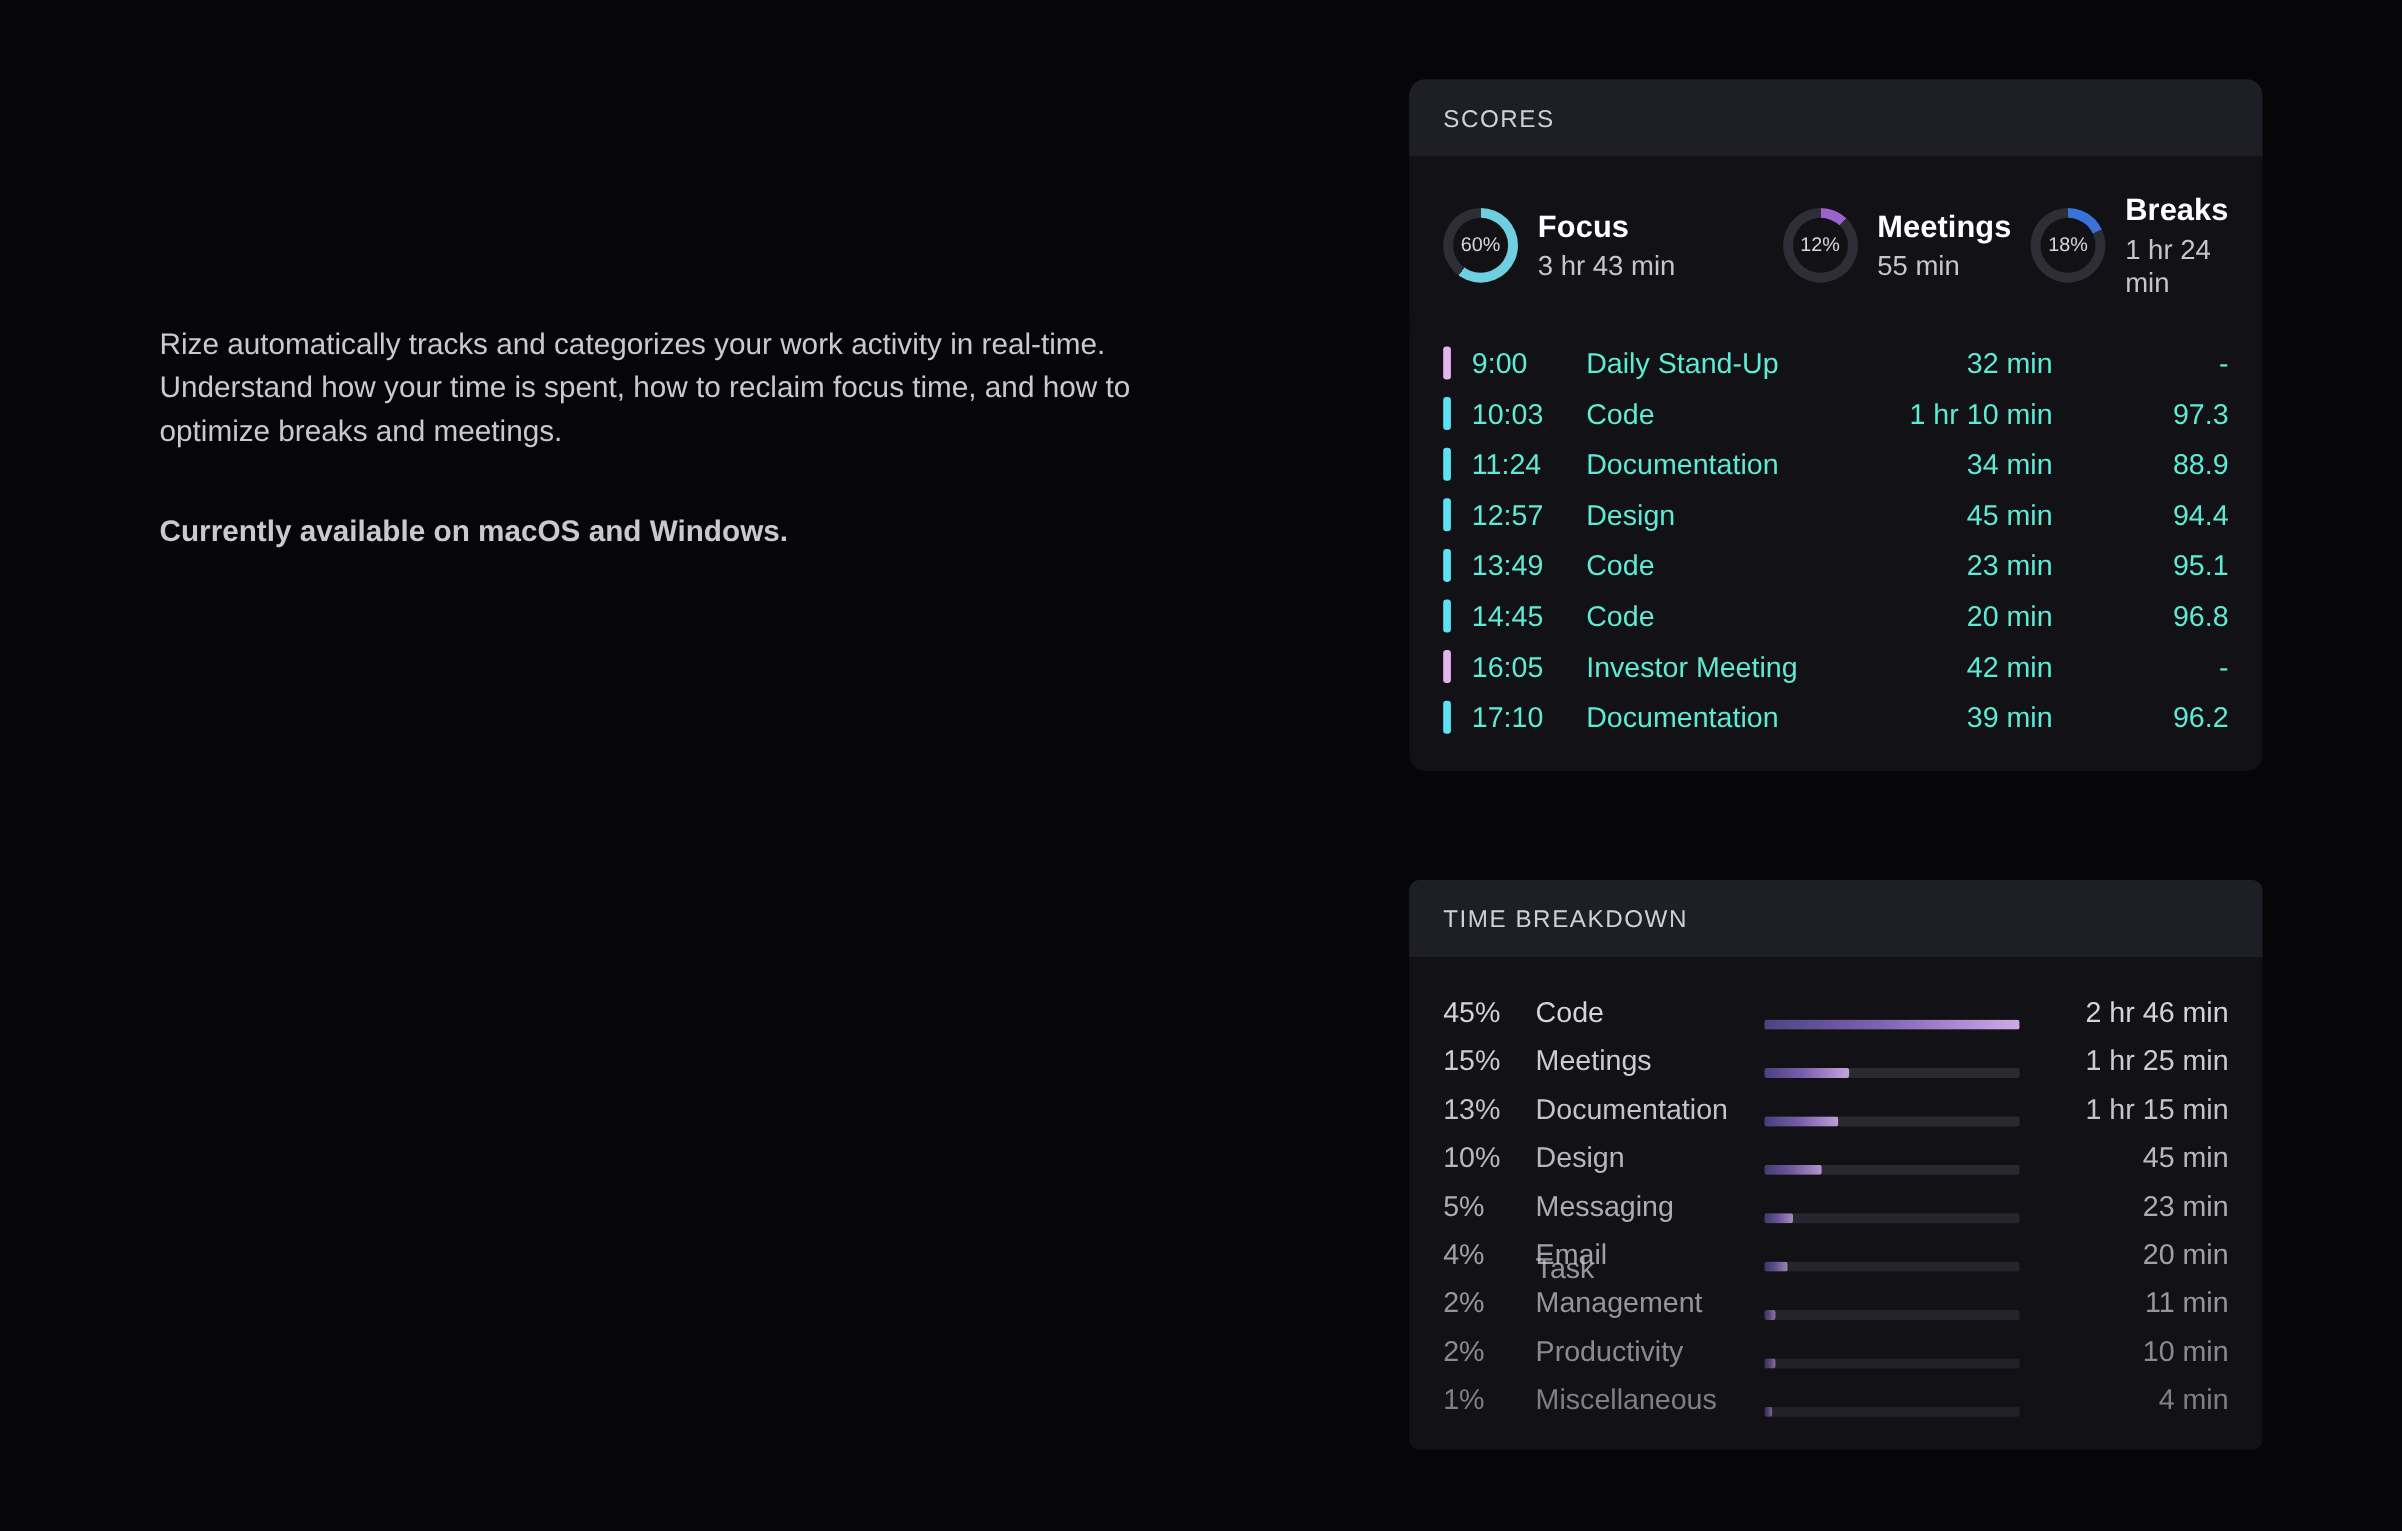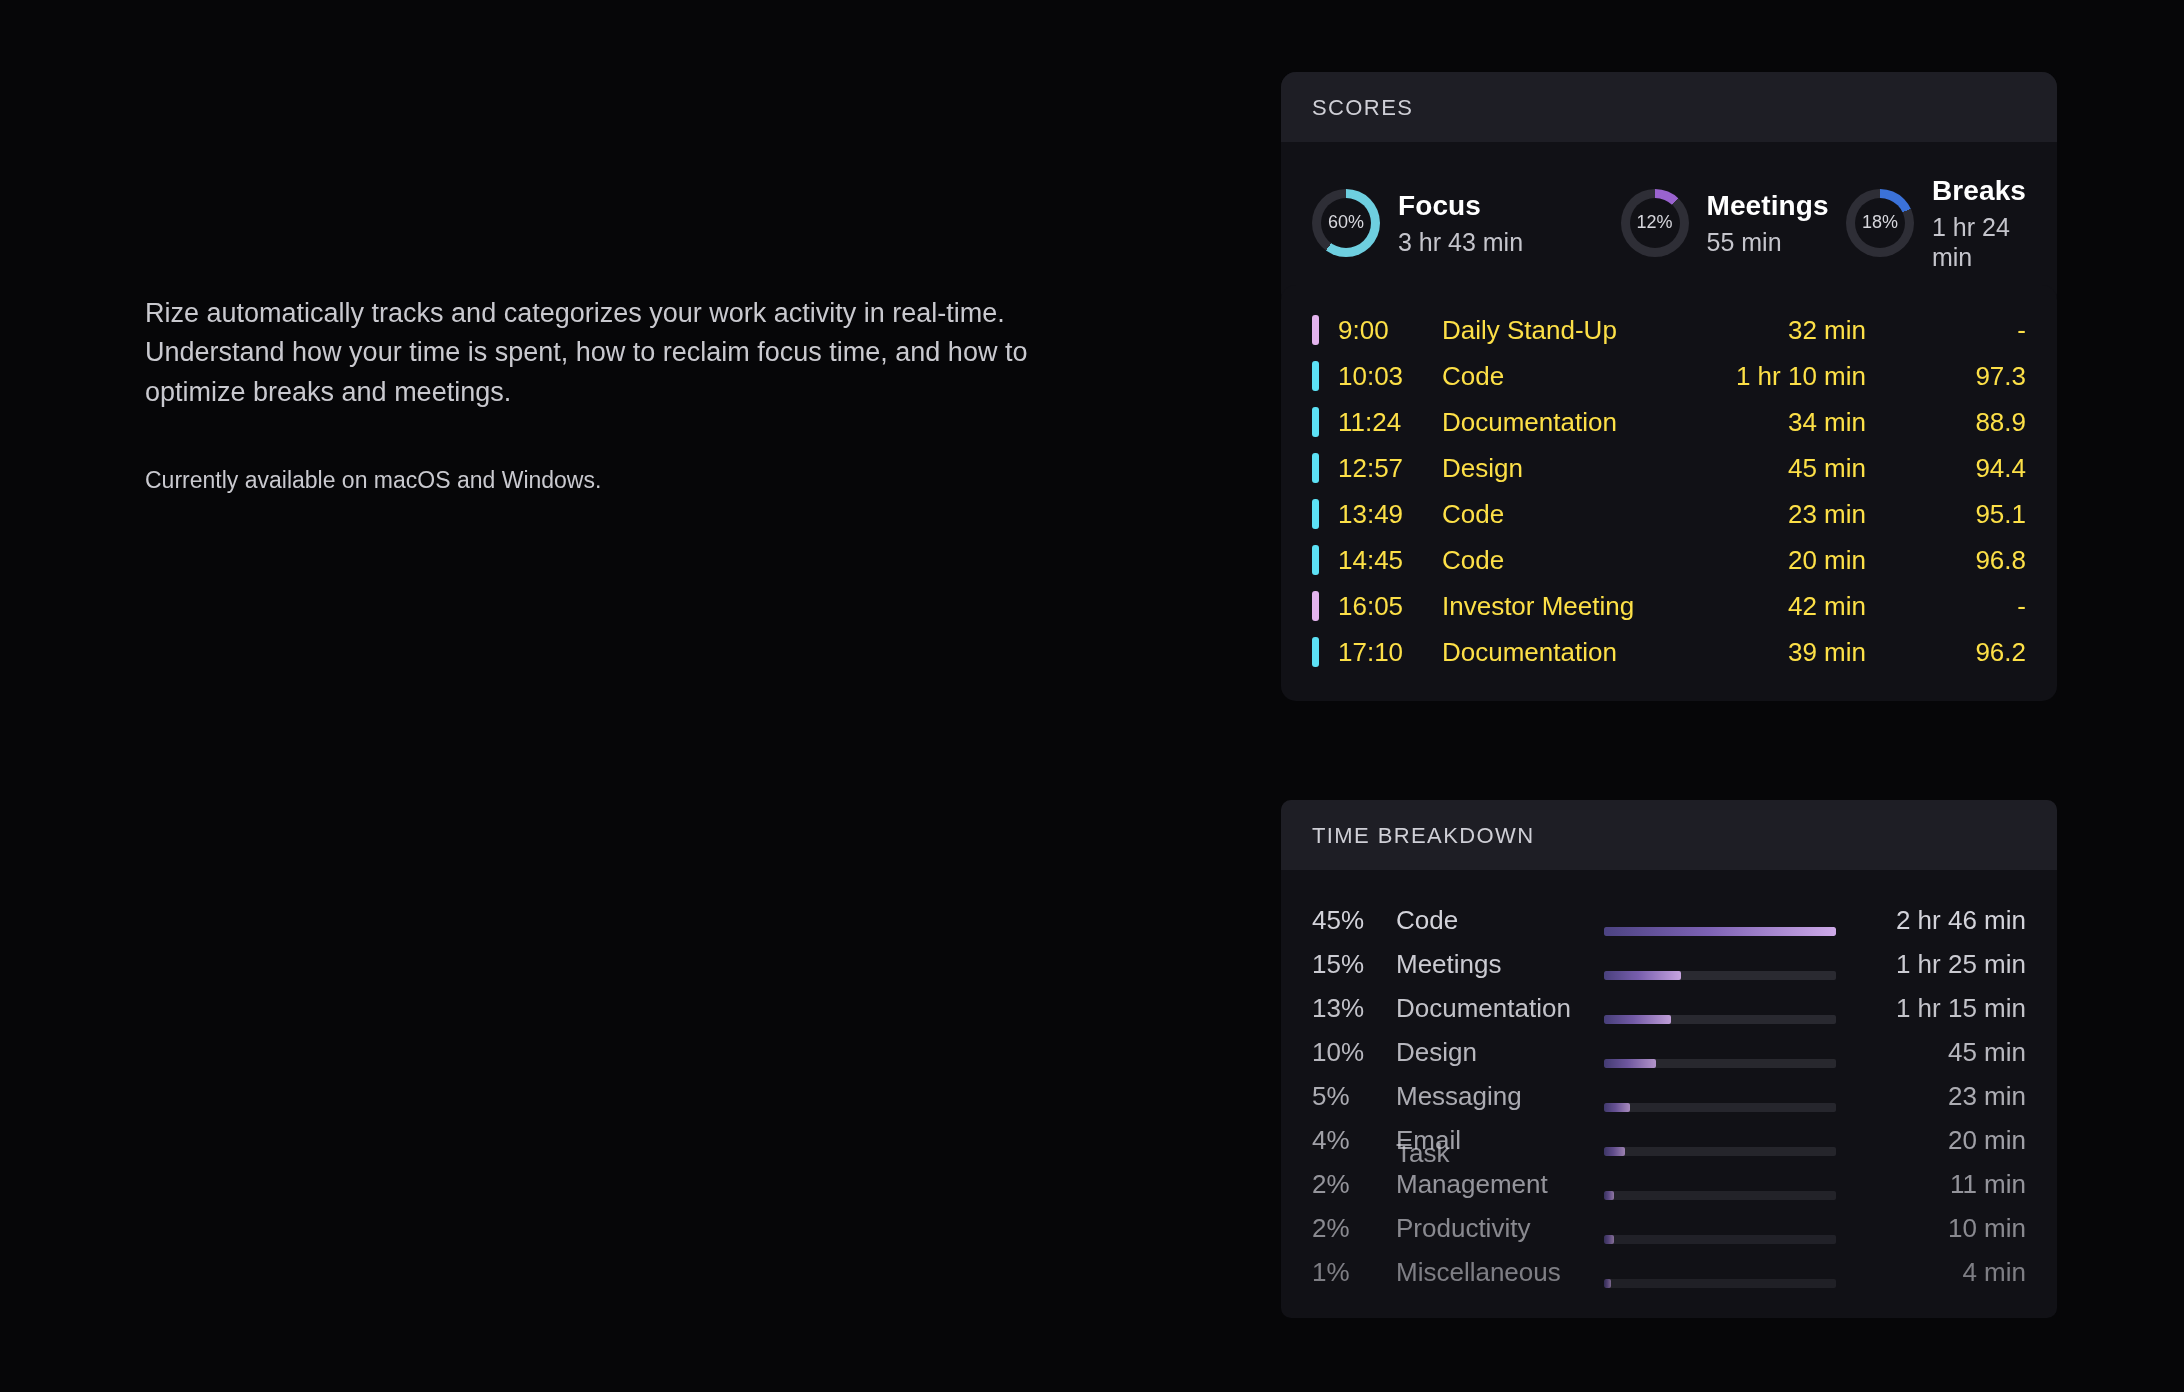--- a/index.html
+++ b/index.html
@@ -29,24 +29,24 @@
   .hero-body {
     margin-top:46px;
     font-size:27px;
     line-height:1.46;
     color:#c9c9cf;
     font-weight:400;
     max-width:920px;
   }
   .hero-avail {
     margin-top:52px;
-    font-size:23px;
+    font-size:27px;
     line-height:1.46;
     color:#c9c9cf;
-    font-weight:400;
+    font-weight:700;
   }
 
   
   .panel {
     position:absolute;
     left:1281px;
     width:776px;
     background:#111116;
     border-radius:15px;
     overflow:hidden;
@@ -104,21 +104,21 @@
   }
 
   
   #panel-workblocks { top:285px; }
   .wb-list { padding:22px 0 26px 0; }
   .wb-row {
     display:flex;
     align-items:center;
     height:46px;
     font-size:26px;
-    color:#fde047;
+    color:#5eead4;
   }
   .wb-bar {
     width:7px; height:30px;
     border-radius:3px;
     flex:none;
     margin-right:19px;
   }
   .wb-time { width:104px; flex:none; }
   .wb-cat  { flex:1; }
   .wb-dur  { width:200px; text-align:right; flex:none; }

